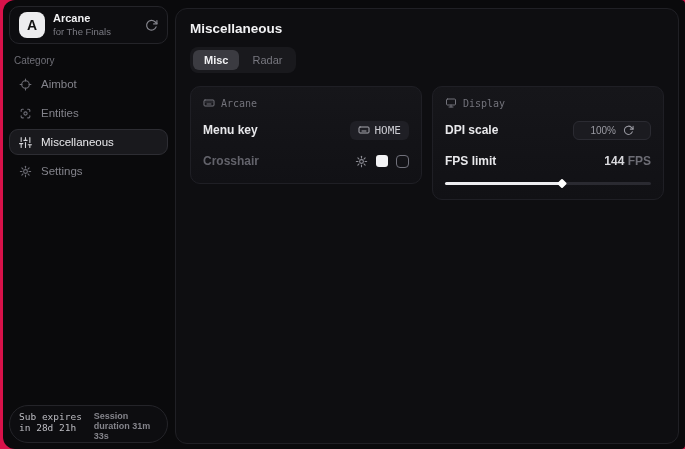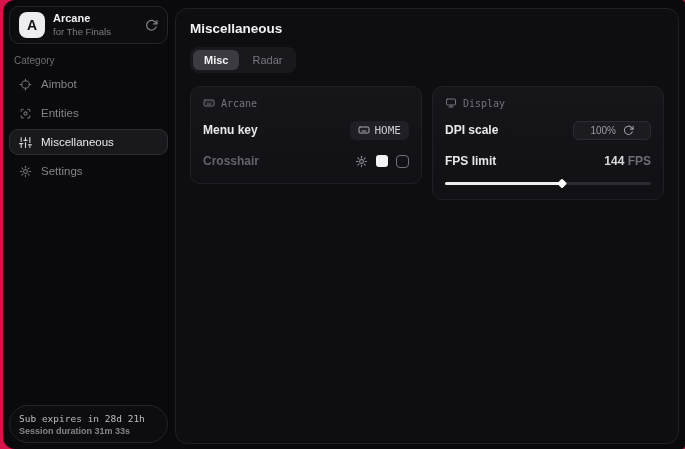--- a/index.html
+++ b/index.html
@@ -44,21 +44,21 @@
   }
   .nav-item .nicon { display: flex; color: #6e6e77; }
   .nav-item.selected {
     background: #19191d; border-color: #2d2d33; color: #e9e9ec;
   }
   .nav-item.selected .nicon { color: #d6d6da; }
   .footer-card {
     position: absolute; left: 6px; bottom: 6px; width: 159px; height: 38px;
     border: 1px solid #242429; border-radius: 19px;
     padding: 5px 9px; background: #0d0d10;
-    display: flex; flex-direction: column; justify-content: center; gap: 2px;
+    display: flex; flex-direction: row; justify-content: center; gap: 2px;
   }
   .footer-line1 { font-family: "DejaVu Sans Mono", monospace; font-size: 9.5px; color: #bcbcc2; }
   .footer-line2 { font-size: 9px; font-weight: bold; color: #84848b; }
   
   .main-panel {
     position: absolute; left: 172px; top: 8px; right: 6px; bottom: 5px;
     background: #0e0e11; border: 1px solid #202025; border-radius: 12px;
     padding: 12px 14px;
   }
   .page-title { font-size: 13.5px; font-weight: bold; color: #f2f2f4; }

